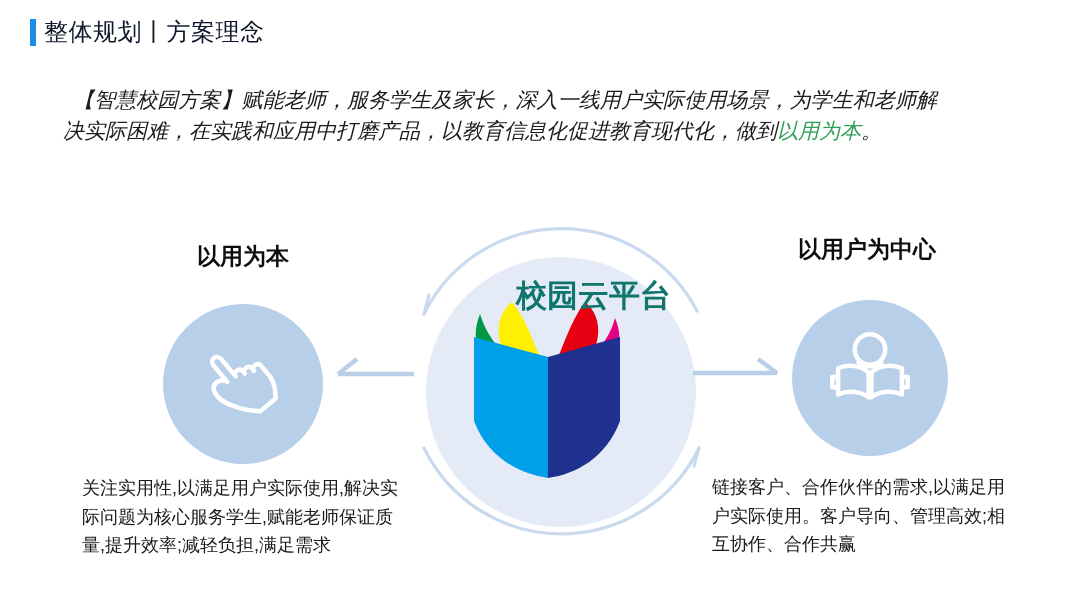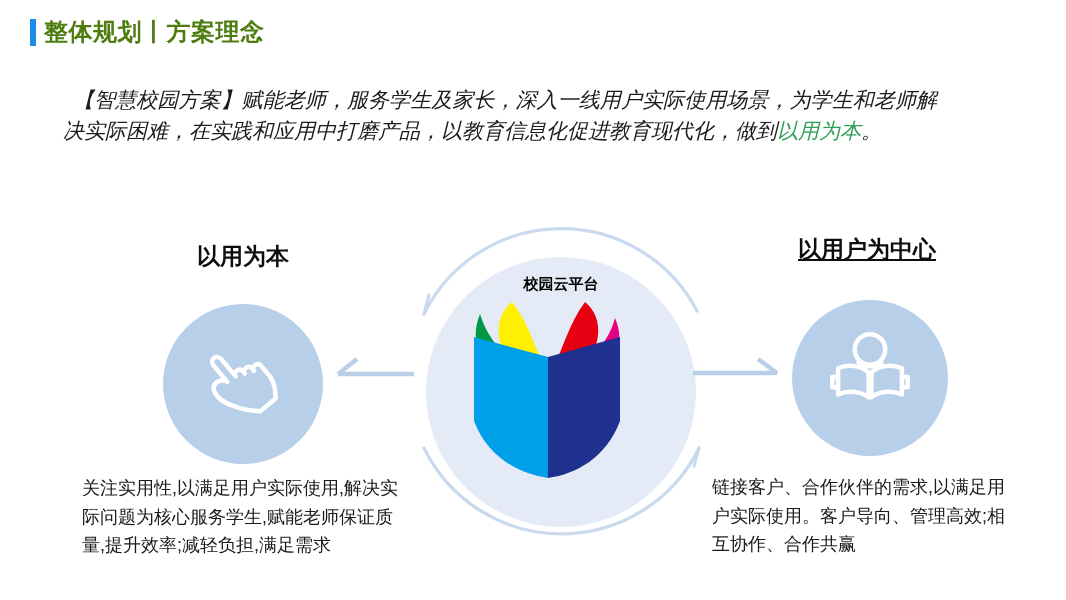--- a/index.html
+++ b/index.html
@@ -11,42 +11,42 @@
   }
   .abs{position:absolute;}
 
   
   .title-bar{
     left:30px;top:19px;width:6px;height:27px;
     background:var(--c-accent,#1b8de8);
   }
   .page-title{
     left:44px;top:16px;
-    font-size:24px;font-weight:bold;color:#4d7c0f;
+    font-size:24px;font-weight:normal;color:#0f172a;
     letter-spacing:0.5px;white-space:nowrap;
   }
 
   
   .intro{
     left:63px;top:84px;width:874px;
     font-size:21px;line-height:31px;color:#1b1b1b;
     text-indent:10px;text-align:justify;font-style:italic;
   }
   .intro .hl{color:var(--c-highlight,#2f9e57);}
 
   
   .side-heading{
     font-size:23px;font-weight:bold;color:#0d0d0d;
     width:220px;text-align:center;white-space:nowrap;
   }
   .left-heading{left:133px;top:241px;}
-  .right-heading{left:757px;top:234px;text-decoration:underline;}
+  .right-heading{left:757px;top:234px;}
   .center-label{
-    left:451px;top:275px;width:220px;text-align:center;
-    font-size:15px;font-weight:bold;color:#000000;white-space:nowrap;
+    left:451px;top:275px;width:220px;text-align:right;
+    font-size:31px;font-weight:bold;color:#0f766e;white-space:nowrap;
   }
   .descr{
     font-size:18px;line-height:28.5px;color:#1a1a1a;
     text-align:left;
   }
   .left-descr{left:82px;top:474px;width:326px;}
   .right-descr{left:712px;top:473px;width:296px;}
 
   
   svg.canvas{left:0;top:0;}

